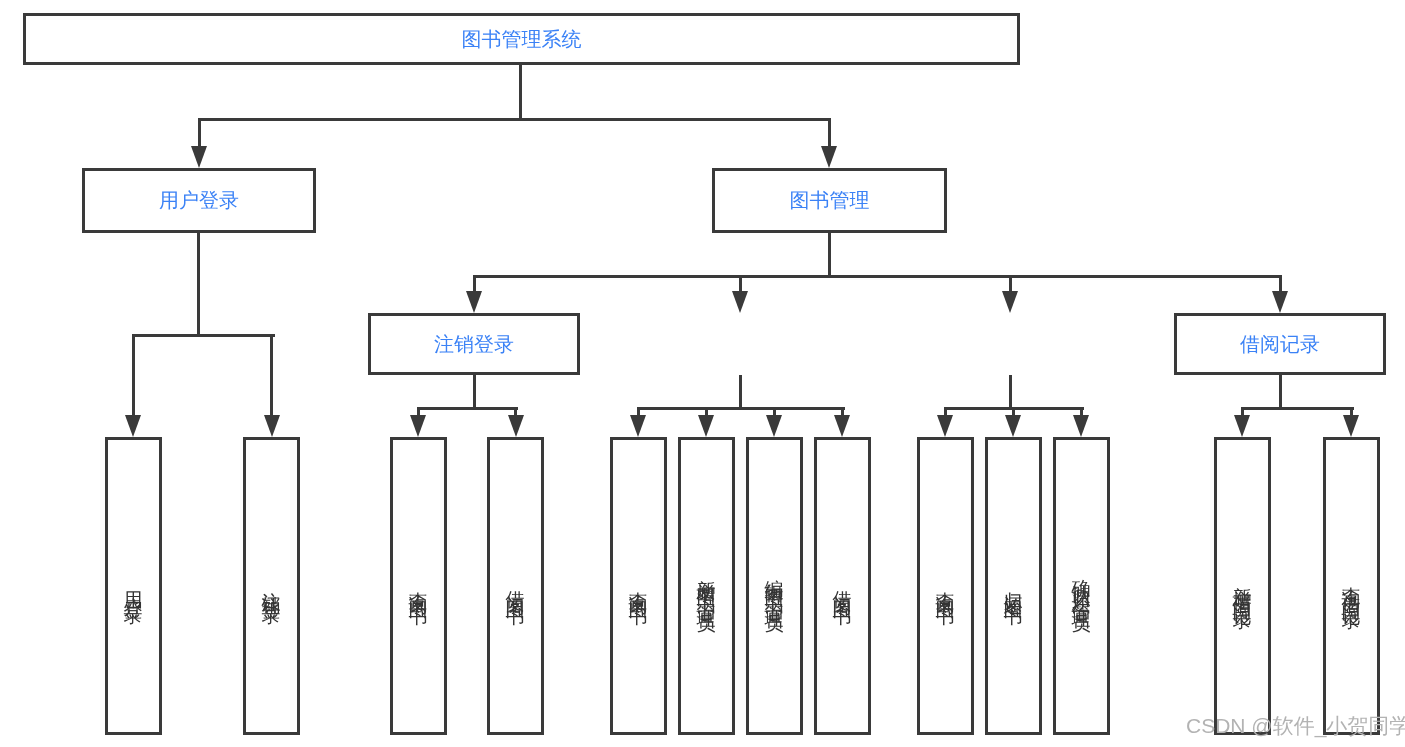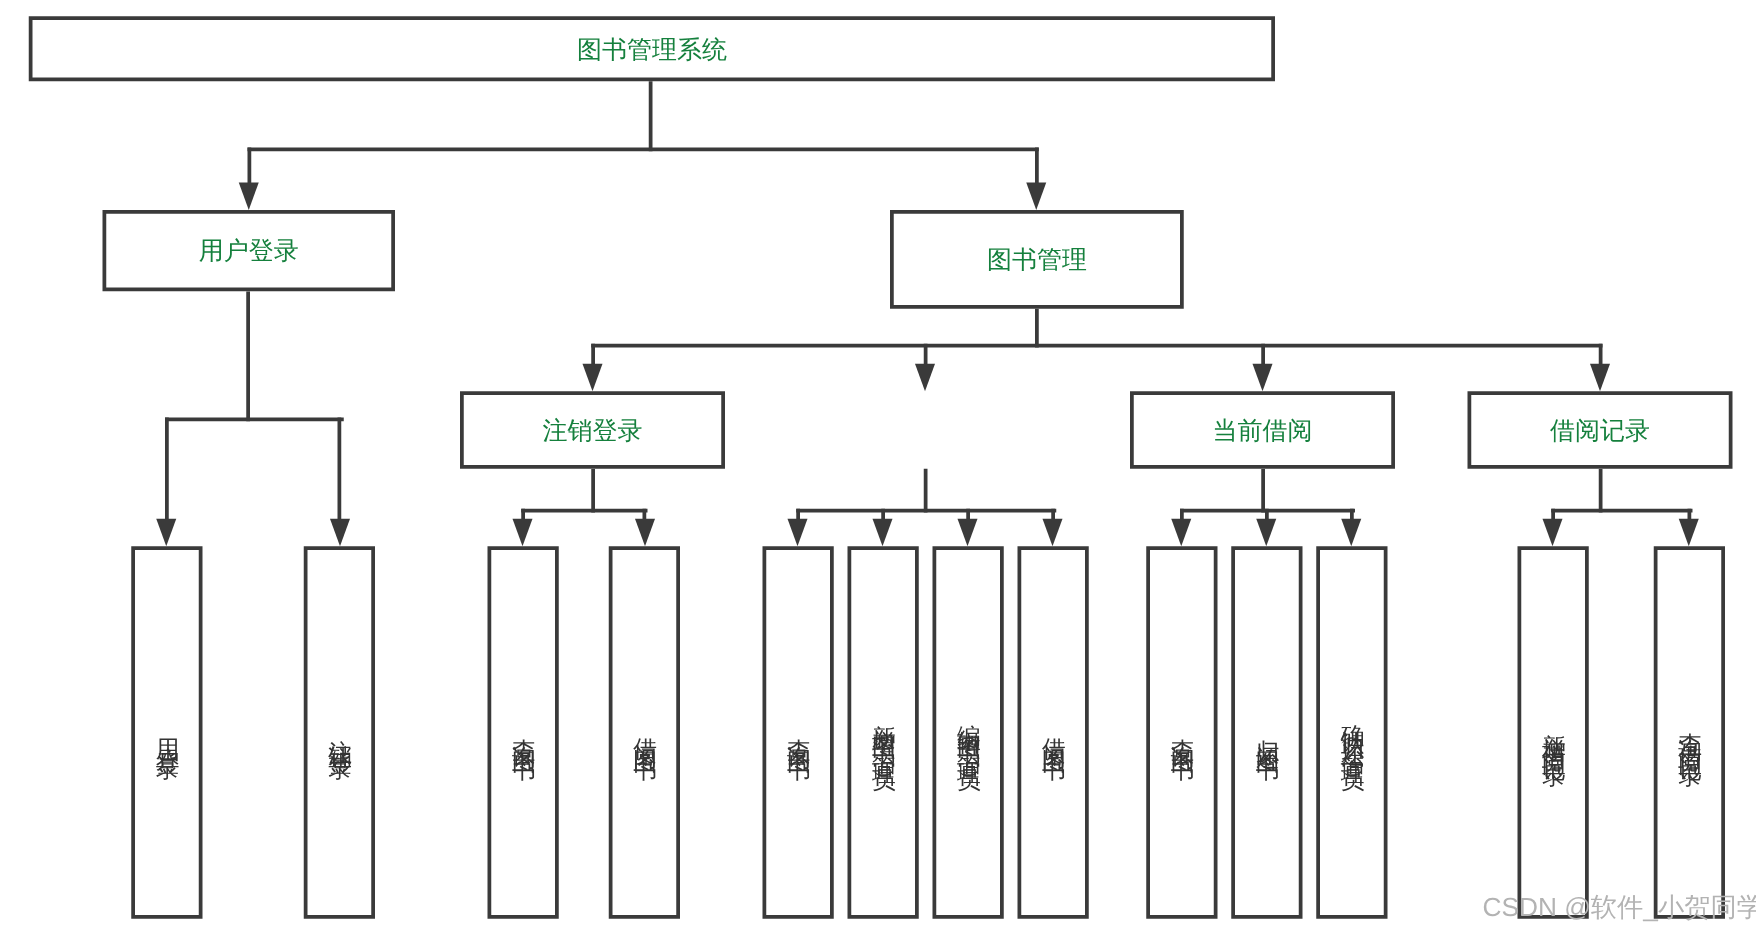--- a/index.html
+++ b/index.html
@@ -5,21 +5,21 @@
   html,body{margin:0;padding:0;background:#ffffff;}
   #canvas{
     position:relative;width:1405px;height:747px;background:#ffffff;
     font-family:"Liberation Sans",sans-serif;color:#333333;overflow:hidden;
   }
   .box{
     position:absolute;background:#ffffff;border:3px solid #3a3a3a;
     box-sizing:border-box;display:flex;align-items:center;justify-content:center;
     z-index:2;
   }
-  .hlabel{font-size:20px;color:#15803d;white-space:nowrap;}
+  .hlabel{font-size:20px;color:#3b82f6;white-space:nowrap;}
   .vbox span{
     writing-mode:vertical-rl;text-orientation:mixed;
     font-size:19px;letter-spacing:5px;color:#333333;line-height:1;white-space:nowrap;
   }
   .ln{position:absolute;background:#3a3a3a;z-index:1;}
   .ar{
     position:absolute;width:0;height:0;z-index:1;
     border-left:8px solid transparent;border-right:8px solid transparent;
     border-top:22px solid #3a3a3a;
   }
@@ -40,21 +40,21 @@
   <div class="ln" style="left:519px;top:64px;width:3px;height:57px;"></div>
   <div class="ln" style="left:198px;top:118px;width:633px;height:3px;"></div>
   <div class="ln" style="left:198px;top:118px;width:3px;height:30px;"></div>
   <div class="ar" style="left:191px;top:146px;"></div>
   <div class="ln" style="left:828px;top:118px;width:3px;height:30px;"></div>
   <div class="ar" style="left:821px;top:146px;"></div>
 
   <div class="box" style="left:82px;top:168px;width:234px;height:65px;">
     <span class="hlabel">用户登录</span>
   </div>
-  <div class="box" style="left:712px;top:168px;width:235px;height:79px;">
+  <div class="box" style="left:712px;top:168px;width:235px;height:65px;">
     <span class="hlabel">图书管理</span>
   </div>
 
   <div class="ln" style="left:197px;top:233px;width:3px;height:104px;"></div>
   <div class="ln" style="left:132px;top:334px;width:143px;height:3px;"></div>
   <div class="ln" style="left:132px;top:334px;width:3px;height:83px;"></div>
   <div class="ar" style="left:125px;top:415px;"></div>
   <div class="ln" style="left:270px;top:334px;width:3px;height:83px;"></div>
   <div class="ar" style="left:264px;top:415px;"></div>
 
@@ -64,23 +64,20 @@
   <div class="ar" style="left:466px;top:291px;"></div>
   <div class="ln" style="left:739px;top:275px;width:3px;height:18px;"></div>
   <div class="ar" style="left:732px;top:291px;"></div>
   <div class="ln" style="left:1009px;top:275px;width:3px;height:18px;"></div>
   <div class="ar" style="left:1002px;top:291px;"></div>
   <div class="ln" style="left:1279px;top:275px;width:3px;height:18px;"></div>
   <div class="ar" style="left:1272px;top:291px;"></div>
 
   <div class="box" style="left:368px;top:313px;width:212px;height:62px;">
     <span class="hlabel">注销登录</span>
-  </div>
-  <div class="box" style="left:904px;top:313px;width:212px;height:62px;">
-    <span class="hlabel">当前借阅</span>
   </div>
   <div class="box" style="left:1174px;top:313px;width:212px;height:62px;">
     <span class="hlabel">借阅记录</span>
   </div>
 
   <div class="ln" style="left:473px;top:375px;width:3px;height:35px;"></div>
   <div class="ln" style="left:417px;top:407px;width:101px;height:3px;"></div>
   <div class="ln" style="left:417px;top:407px;width:3px;height:10px;"></div>
   <div class="ar" style="left:410px;top:415px;"></div>
   <div class="ln" style="left:514px;top:407px;width:3px;height:10px;"></div>

